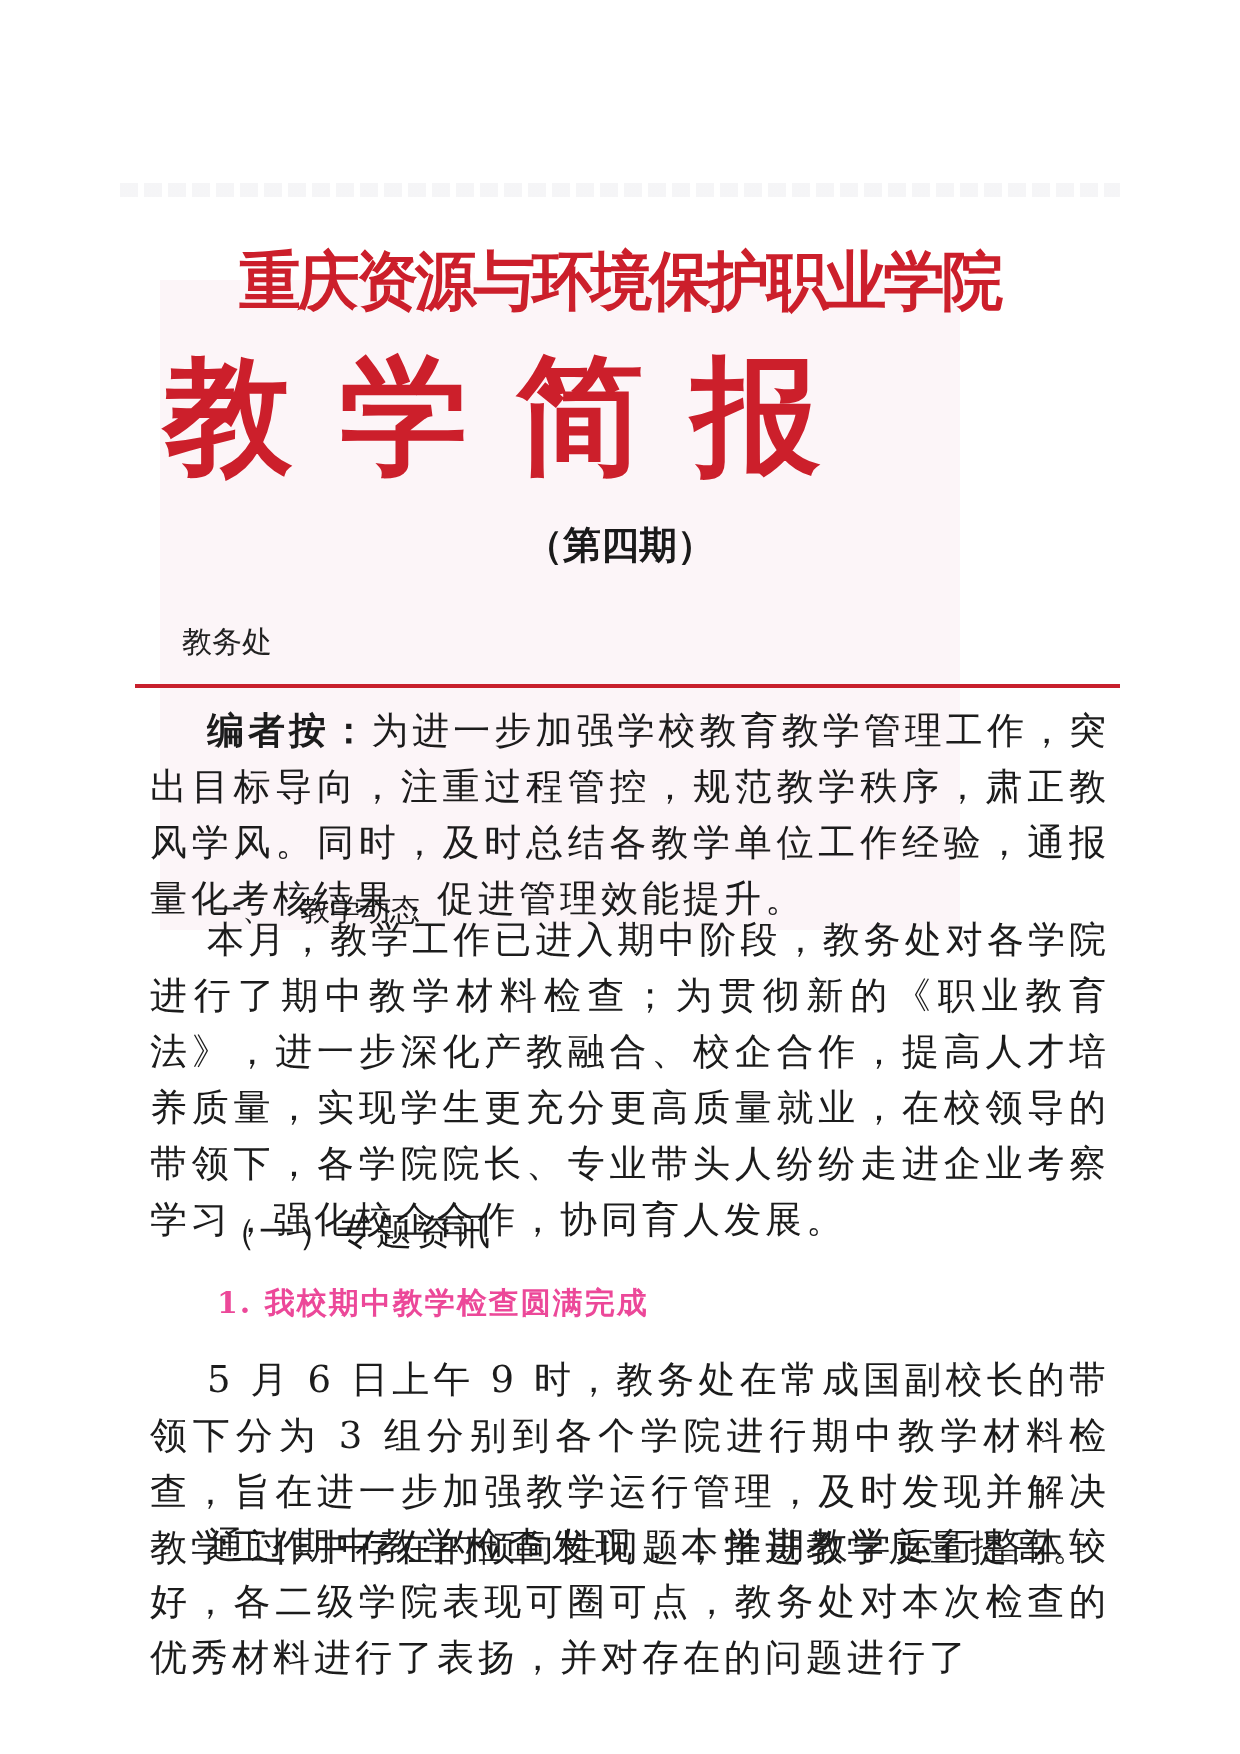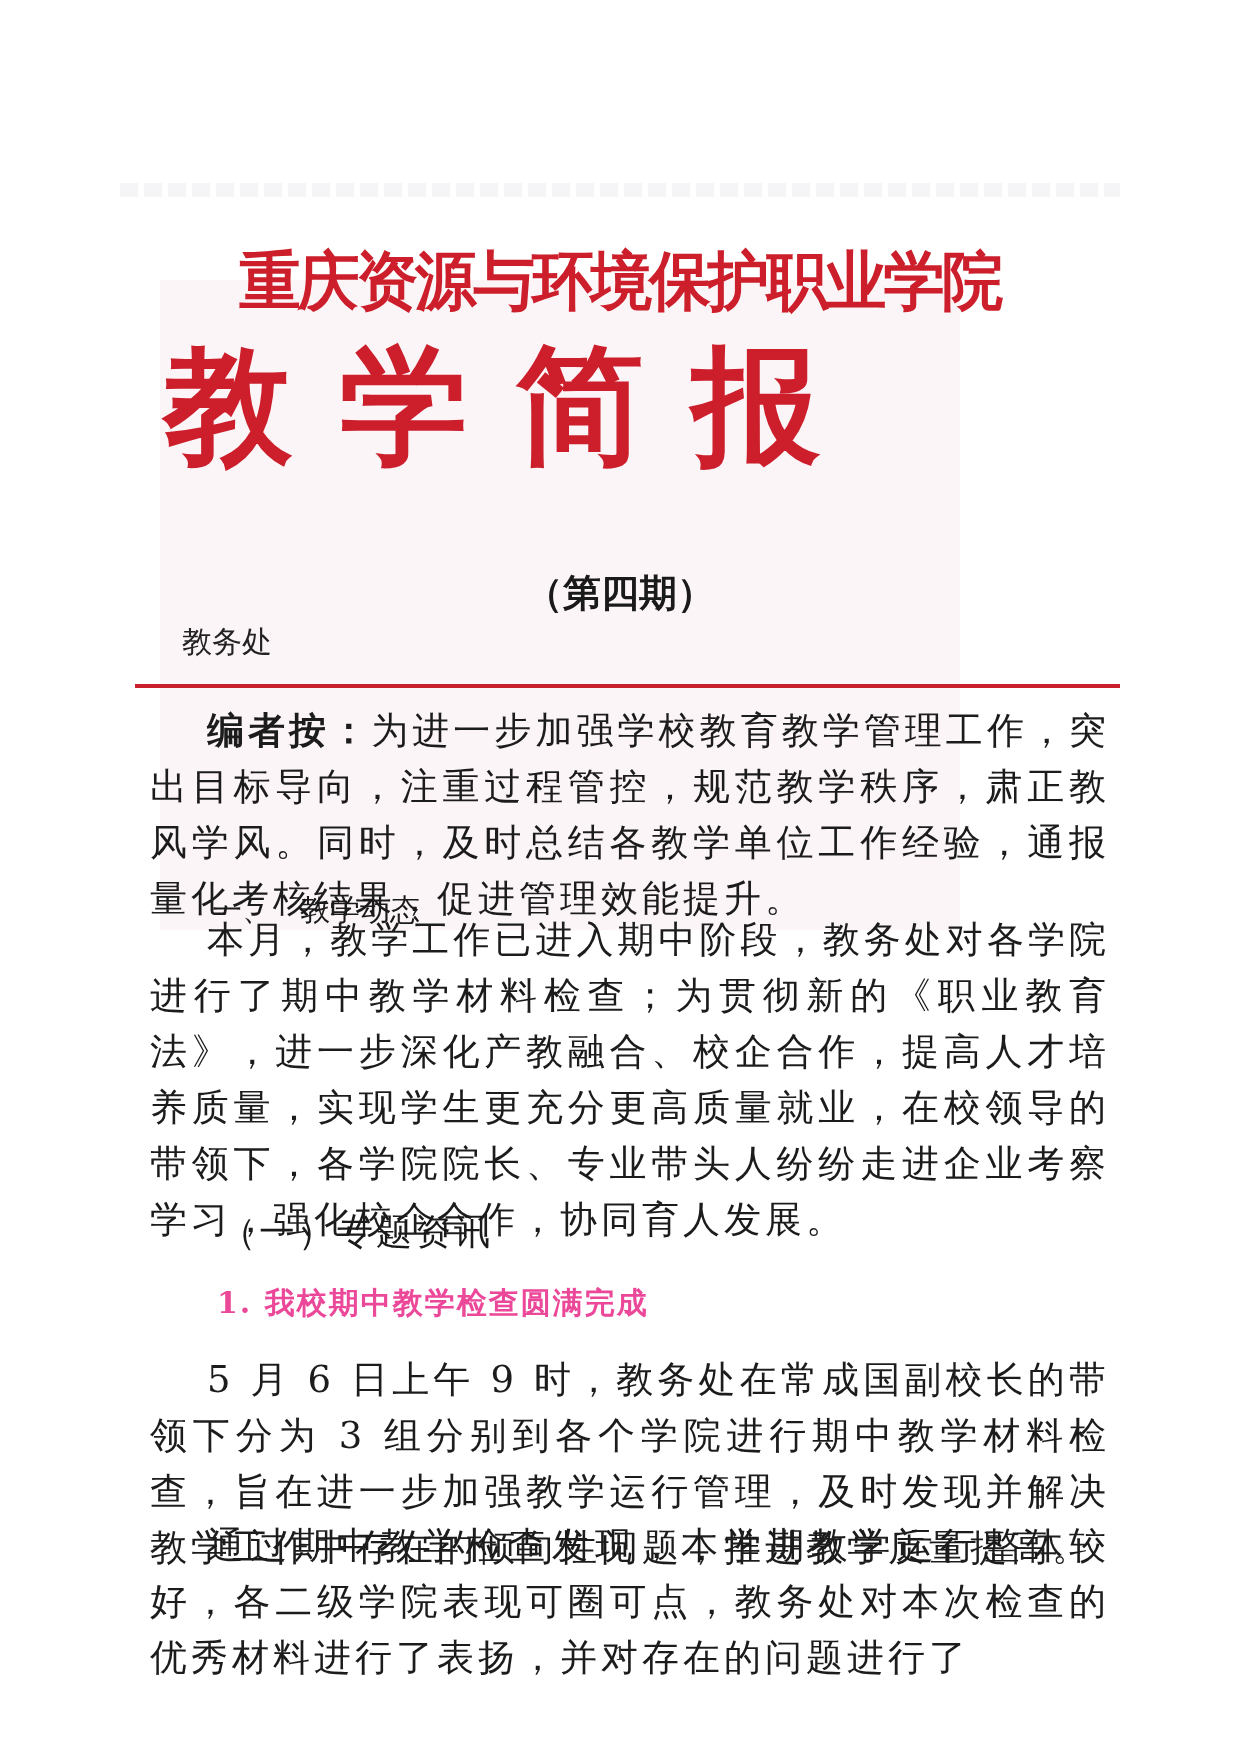--- a/index.html
+++ b/index.html
@@ -44,39 +44,38 @@
       letter-spacing: -3px;
       color: #cc1f2b;
       transform: scaleX(0.96);
     }
     .masthead-title {
       position: absolute;
       top: 352px;
       left: 0;
       width: 984px;
       text-align: center;
-      font-family: Liberation Mono, monospace;
+      font-family: Liberation Sans, sans-serif;
       font-weight: bold;
       font-size: 128px;
       letter-spacing: 48px;
       text-indent: 48px;
       color: #cc1f2b;
       line-height: 1;
     }
     .issue {
       position: absolute;
       top: 520px;
       left: 0;
       width: 1240px;
       text-align: center;
       font-family: "DejaVu Serif", "Liberation Serif", serif;
       font-weight: bold;
       font-size: 38px;
       color: #1a1a1a;
-      margin-top: 48px;
     }
     .meta-row {
       position: absolute;
       top: 622px;
       left: 182px;
       width: 890px;
       display: flex;
       justify-content: space-between;
       font-size: 30px;
       color: #222;

